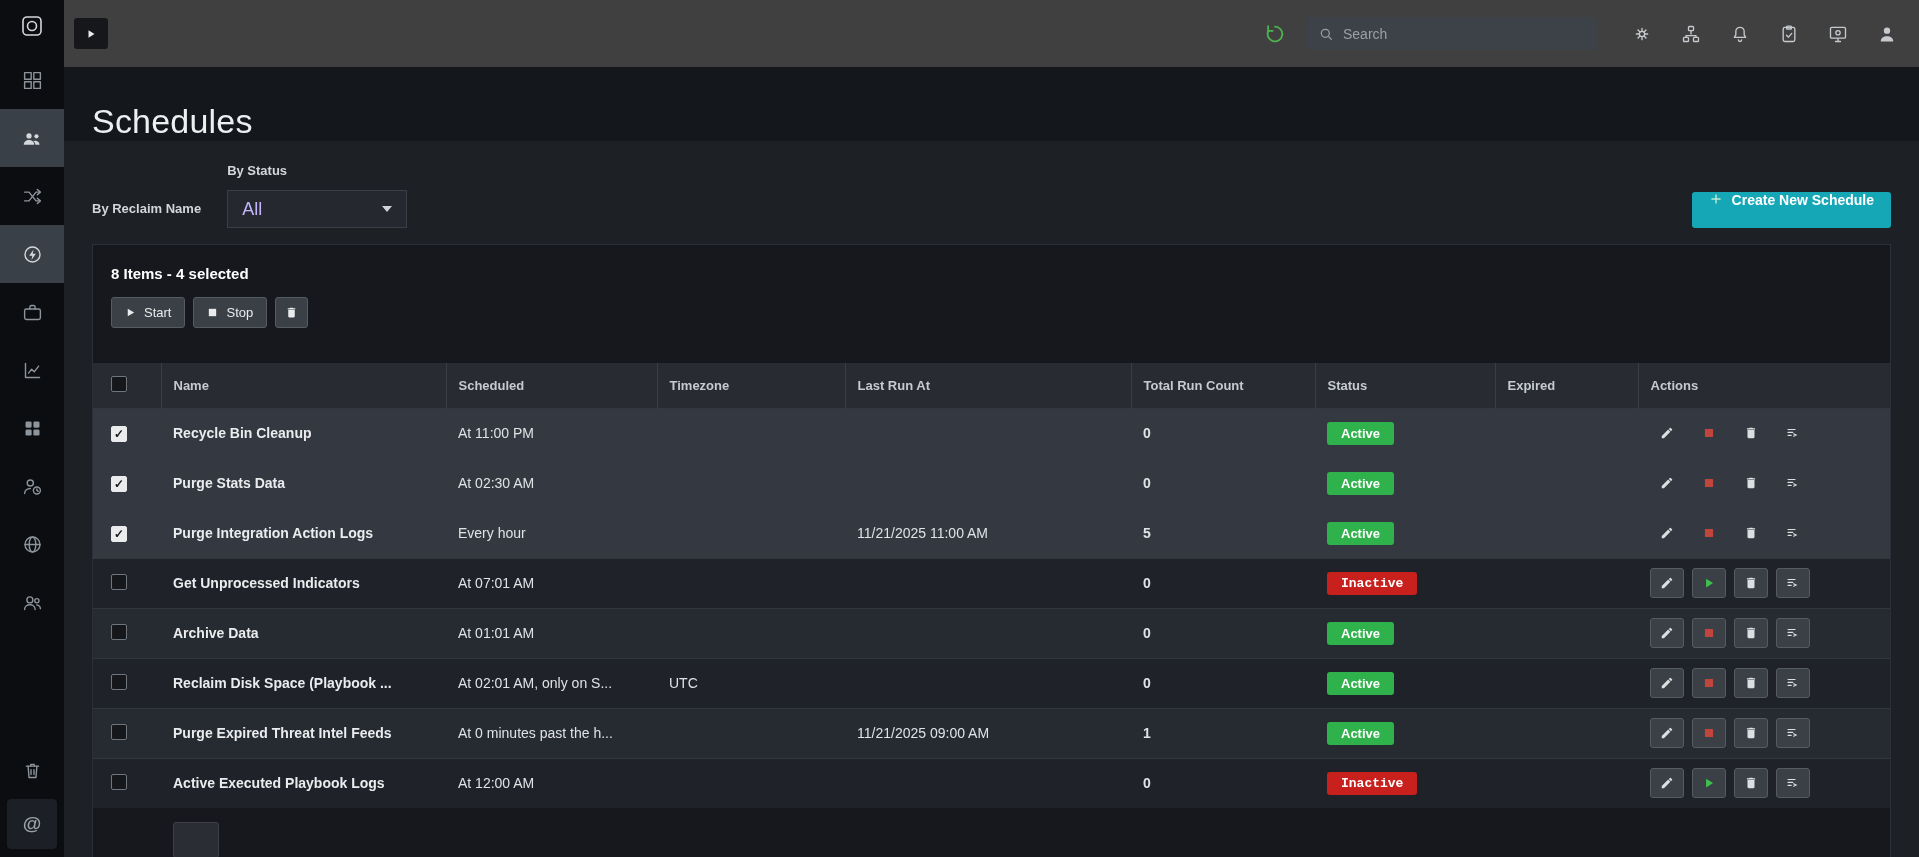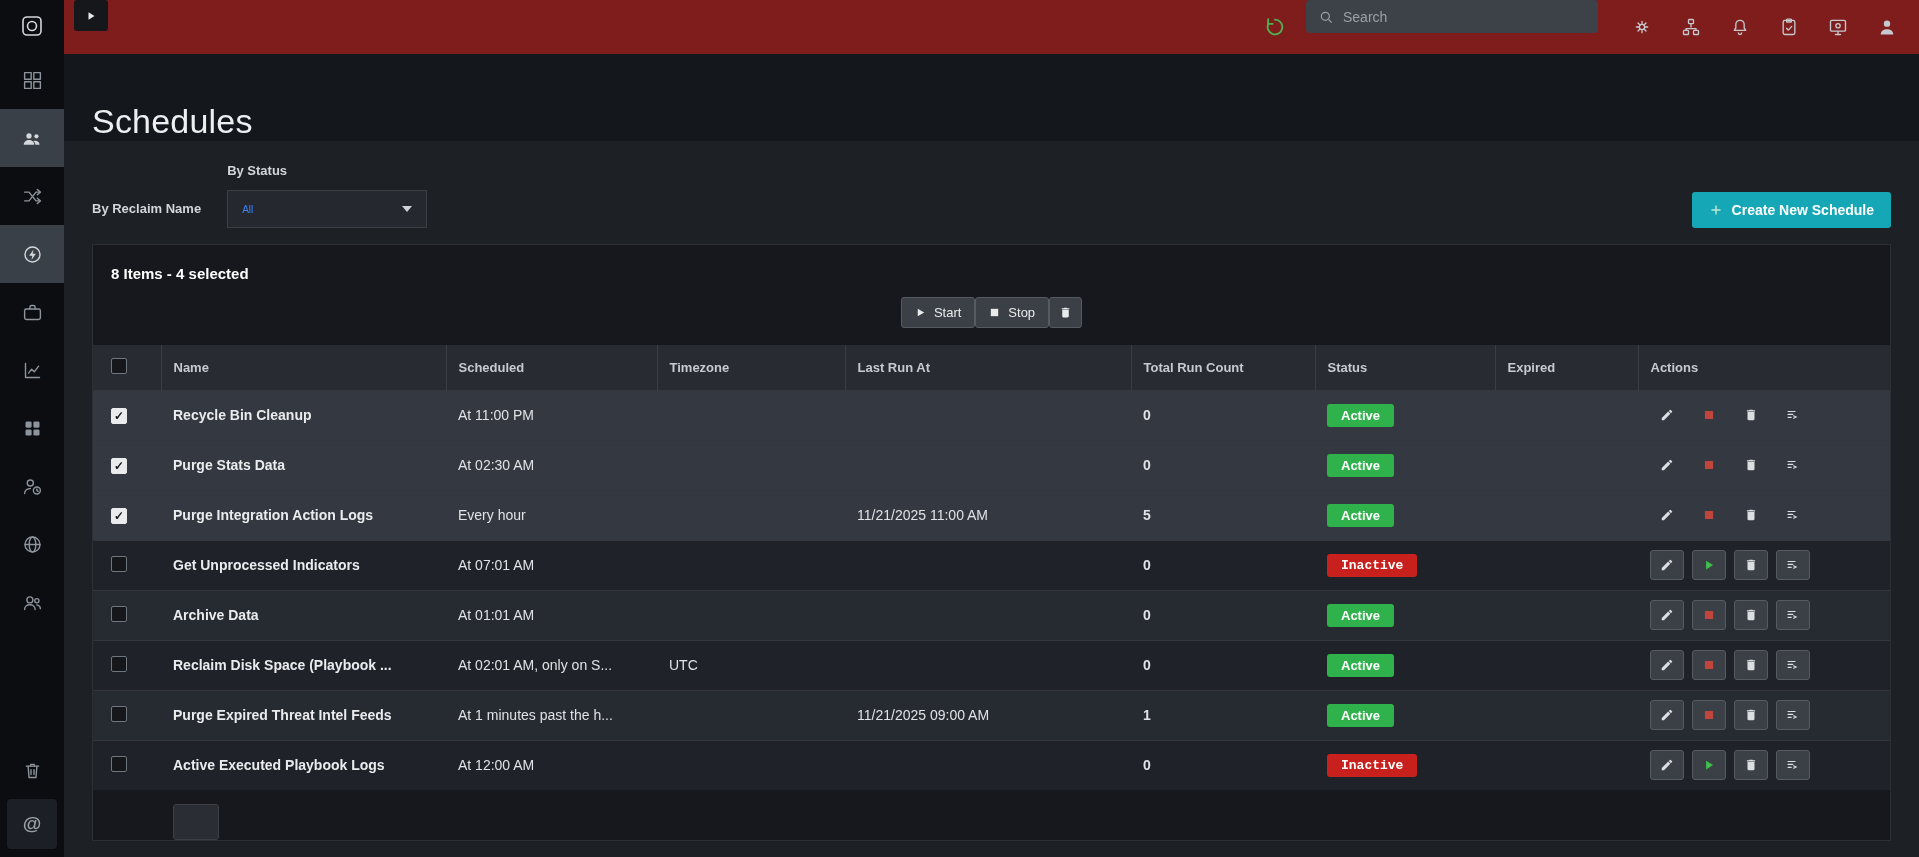--- a/index.html
+++ b/index.html
@@ -16,22 +16,22 @@
                  stroke-linecap:round; stroke-linejoin:round; }
   .sb-item .fillbit { fill:#8d949b; stroke:none; }
   .sb-item.active { background:#3a4047; }
   .sb-item.active svg { stroke:#d4d7db; }
   .sb-item.active .fillbit { fill:#d4d7db; }
   .sb-spacer { flex:1; }
   .sb-item.subtle { background:#1c2026; height:50px; width:50px; border-radius:4px; margin-bottom:8px; }
   .at-glyph { color:#9aa0a7; font-size:19px; font-weight:700; }
 
   
-  .topbar { position:absolute; left:64px; top:0; right:0; height:54px; background:#7f1d1d;
-            display:flex; padding:0 22px 0 10px; z-index:10; }
+  .topbar { position:absolute; left:64px; top:0; right:0; height:67px; background:#404040;
+            display:flex; align-items:center; padding:0 22px 0 10px; z-index:10; }
   .toggle-btn { width:34px; height:31px; background:#15171b; border:none; border-radius:3px;
                 display:flex; align-items:center; justify-content:center; cursor:pointer; }
   .toggle-btn svg { width:12px; height:12px; fill:#e8eaec; }
   .health { margin-left:auto; margin-right:20px; display:flex; align-items:center; }
   .health svg { width:22px; height:22px; stroke:#4db24f; fill:none; stroke-width:2; stroke-linecap:round; }
   .tb-search { width:292px; height:33px; background:#3d4248; border-radius:4px;
                display:flex; align-items:center; gap:9px; padding:0 12px; }
   .tb-search svg { width:16px; height:16px; stroke:#9aa0a6; fill:none; stroke-width:1.8; }
   .tb-search input { flex:1; background:transparent; border:none; outline:none;
                      color:#d4d7da; font-size:14px; font-family:"Liberation Sans",sans-serif; }
@@ -51,34 +51,34 @@
   
   .filters { display:flex; align-items:flex-end; }
   .filter-group { margin-right:26px; }
   .flabel { font-size:13px; font-weight:700; color:#d3d6da; margin-bottom:12px; }
   .search-field { width:536px; height:38px; background:#25282e; border:1px solid #3b3f45;
                   display:flex; align-items:center; padding:0 13px; }
   .search-field input { flex:1; background:transparent; border:none; outline:none;
                         color:#d4d7da; font-size:14px; font-family:"Liberation Sans",sans-serif; }
   .search-field input::placeholder { color:#8d939a; }
   .search-field svg { width:17px; height:17px; stroke:#aeb3b9; fill:none; stroke-width:1.8; }
-  .status-select { width:200px; height:38px; background:#25282e; border:1px solid #3b3f45;
+  .status-select { width:180px; height:38px; background:#25282e; border:1px solid #3b3f45;
                    display:flex; align-items:center; justify-content:space-between;
-                   padding:0 14px; color:#3b82f6; font-size:10px; cursor:pointer; }
+                   padding:0 14px; color:#c4b5fd; font-size:18px; cursor:pointer; }
   .caret { width:0; height:0; border-left:5px solid transparent; border-right:5px solid transparent;
            border-top:6px solid #cfd3d7; }
   .create-btn { margin-left:auto; height:36px; background:#16a7b6; color:#ffffff; border:none;
-                border-radius:3px; font-size:14px; font-weight:700; display:flex; align-items:center;
+                border-radius:3px; font-size:14px; font-weight:700; display:flex; 
                 gap:9px; padding:0 17px; cursor:pointer; font-family:"Liberation Sans",sans-serif; }
   .create-btn svg { width:14px; height:14px; stroke:#bfe9d2; stroke-width:2.4; fill:none; stroke-linecap:round; }
 
   
   .panel { margin-top:16px; background:#16181d; border:1px solid #2c3036; }
   .summary { color:#ffffff; font-weight:700; font-size:15px; padding:20px 18px 0; }
-  .row-actions { display:flex; padding:15px 18px 17px;justify-content:center; }
+  .row-actions { display:flex; gap:8px; padding:15px 18px 35px; }
   .btn { height:31px; background:#3b4046; border:1px solid #565b61; border-radius:3px;
          color:#e9ebed; font-size:13px; font-weight:400; display:flex; align-items:center;
          gap:8px; padding:0 13px; cursor:pointer; font-family:"Liberation Sans",sans-serif; }
   .btn svg { width:11px; height:11px; fill:#e9ebed; }
   .btn.icon-only { width:33px; padding:0; justify-content:center; }
   .btn.icon-only svg { width:13px; height:13px; }
 
   table { width:100%; border-collapse:collapse; table-layout:fixed; }
   thead th { background:#282c32; height:45px; font-size:13px; font-weight:700; color:#c7cbd0;
              text-align:left; padding:0 12px; border-left:1px solid #3a3e44; }
@@ -510,21 +510,21 @@
                 </button><button class="action-btn boxed">
                   <svg viewBox="0 0 24 24">
                     <path d="M3.5 6h12M3.5 11h8M3.5 16h5.5" stroke="#dcdfe2" stroke-width="2" fill="none" stroke-linecap="round"></path>
                     <path d="M12.5 12.2l7 3.3-7 3.3v-2.2l3.2-1.1-3.2-1.1z"></path>
                   </svg>
                 </button></td>
             </tr>
             <tr class="alt">
               <td><span class="checkbox"></span></td>
               <td class="cell-name">Purge Expired Threat Intel Feeds</td>
-              <td>At 1 minutes past the h...</td>
+              <td>At 0 minutes past the h...</td>
               <td></td>
               <td>11/21/2025 09:00 AM</td>
               <td class="cell-count">1</td>
               <td><span class="badge active">Active</span></td>
               <td></td>
               <td class="cell-actions"><button class="action-btn boxed">
                   <svg viewBox="0 0 24 24">
                     <path d="M3 17.25V21h3.75L17.8 9.94l-3.75-3.75L3 17.25zM20.7 7.04c.39-.39.39-1.02 0-1.41l-2.34-2.34a1 1 0 0 0-1.41 0l-1.83 1.83 3.75 3.75 1.83-1.83z"></path>
                   </svg>
                 </button><button class="action-btn boxed">

